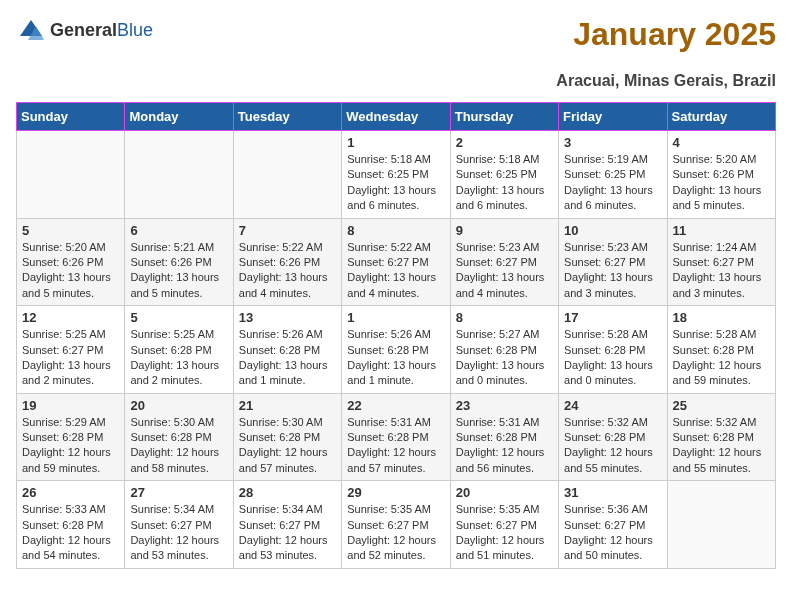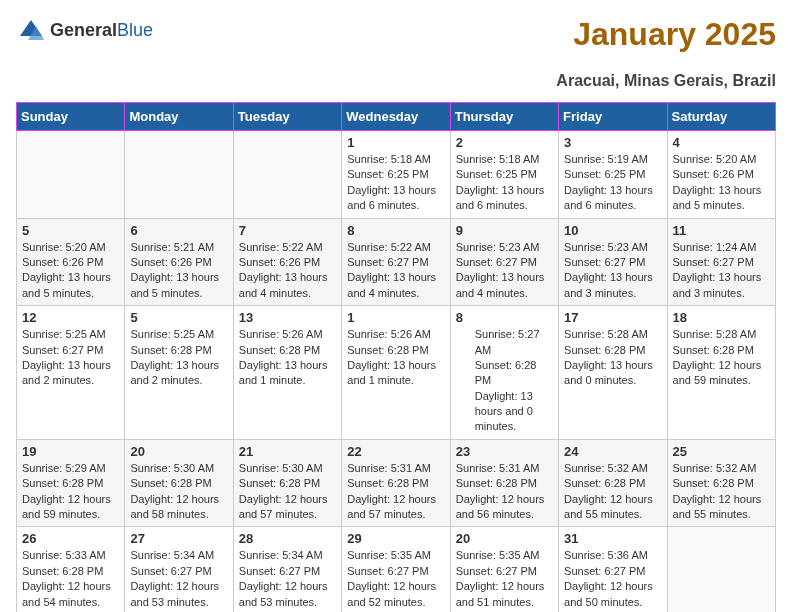--- a/index.html
+++ b/index.html
@@ -220,21 +220,21 @@
 Daylight: 13 hours and 1 minute.</div>
         </td>
         <td>
           <span class="day-number">1</span>
           <div class="day-detail" style="white-space: pre-line;">Sunrise: 5:26 AM
 Sunset: 6:28 PM
 Daylight: 13 hours and 1 minute.</div>
         </td>
         <td>
           <span class="day-number">8</span>
-          <div class="day-detail" style="white-space: pre-line; margin-left: 19px;">Sunrise: 5:27 AM
+          <div class="day-detail" style="white-space: pre-line;">Sunrise: 5:27 AM
 Sunset: 6:28 PM
 Daylight: 13 hours and 0 minutes.</div>
         </td>
         <td>
           <span class="day-number">17</span>
           <div class="day-detail" style="white-space: pre-line;">Sunrise: 5:28 AM
 Sunset: 6:28 PM
 Daylight: 13 hours and 0 minutes.</div>
         </td>
         <td>

